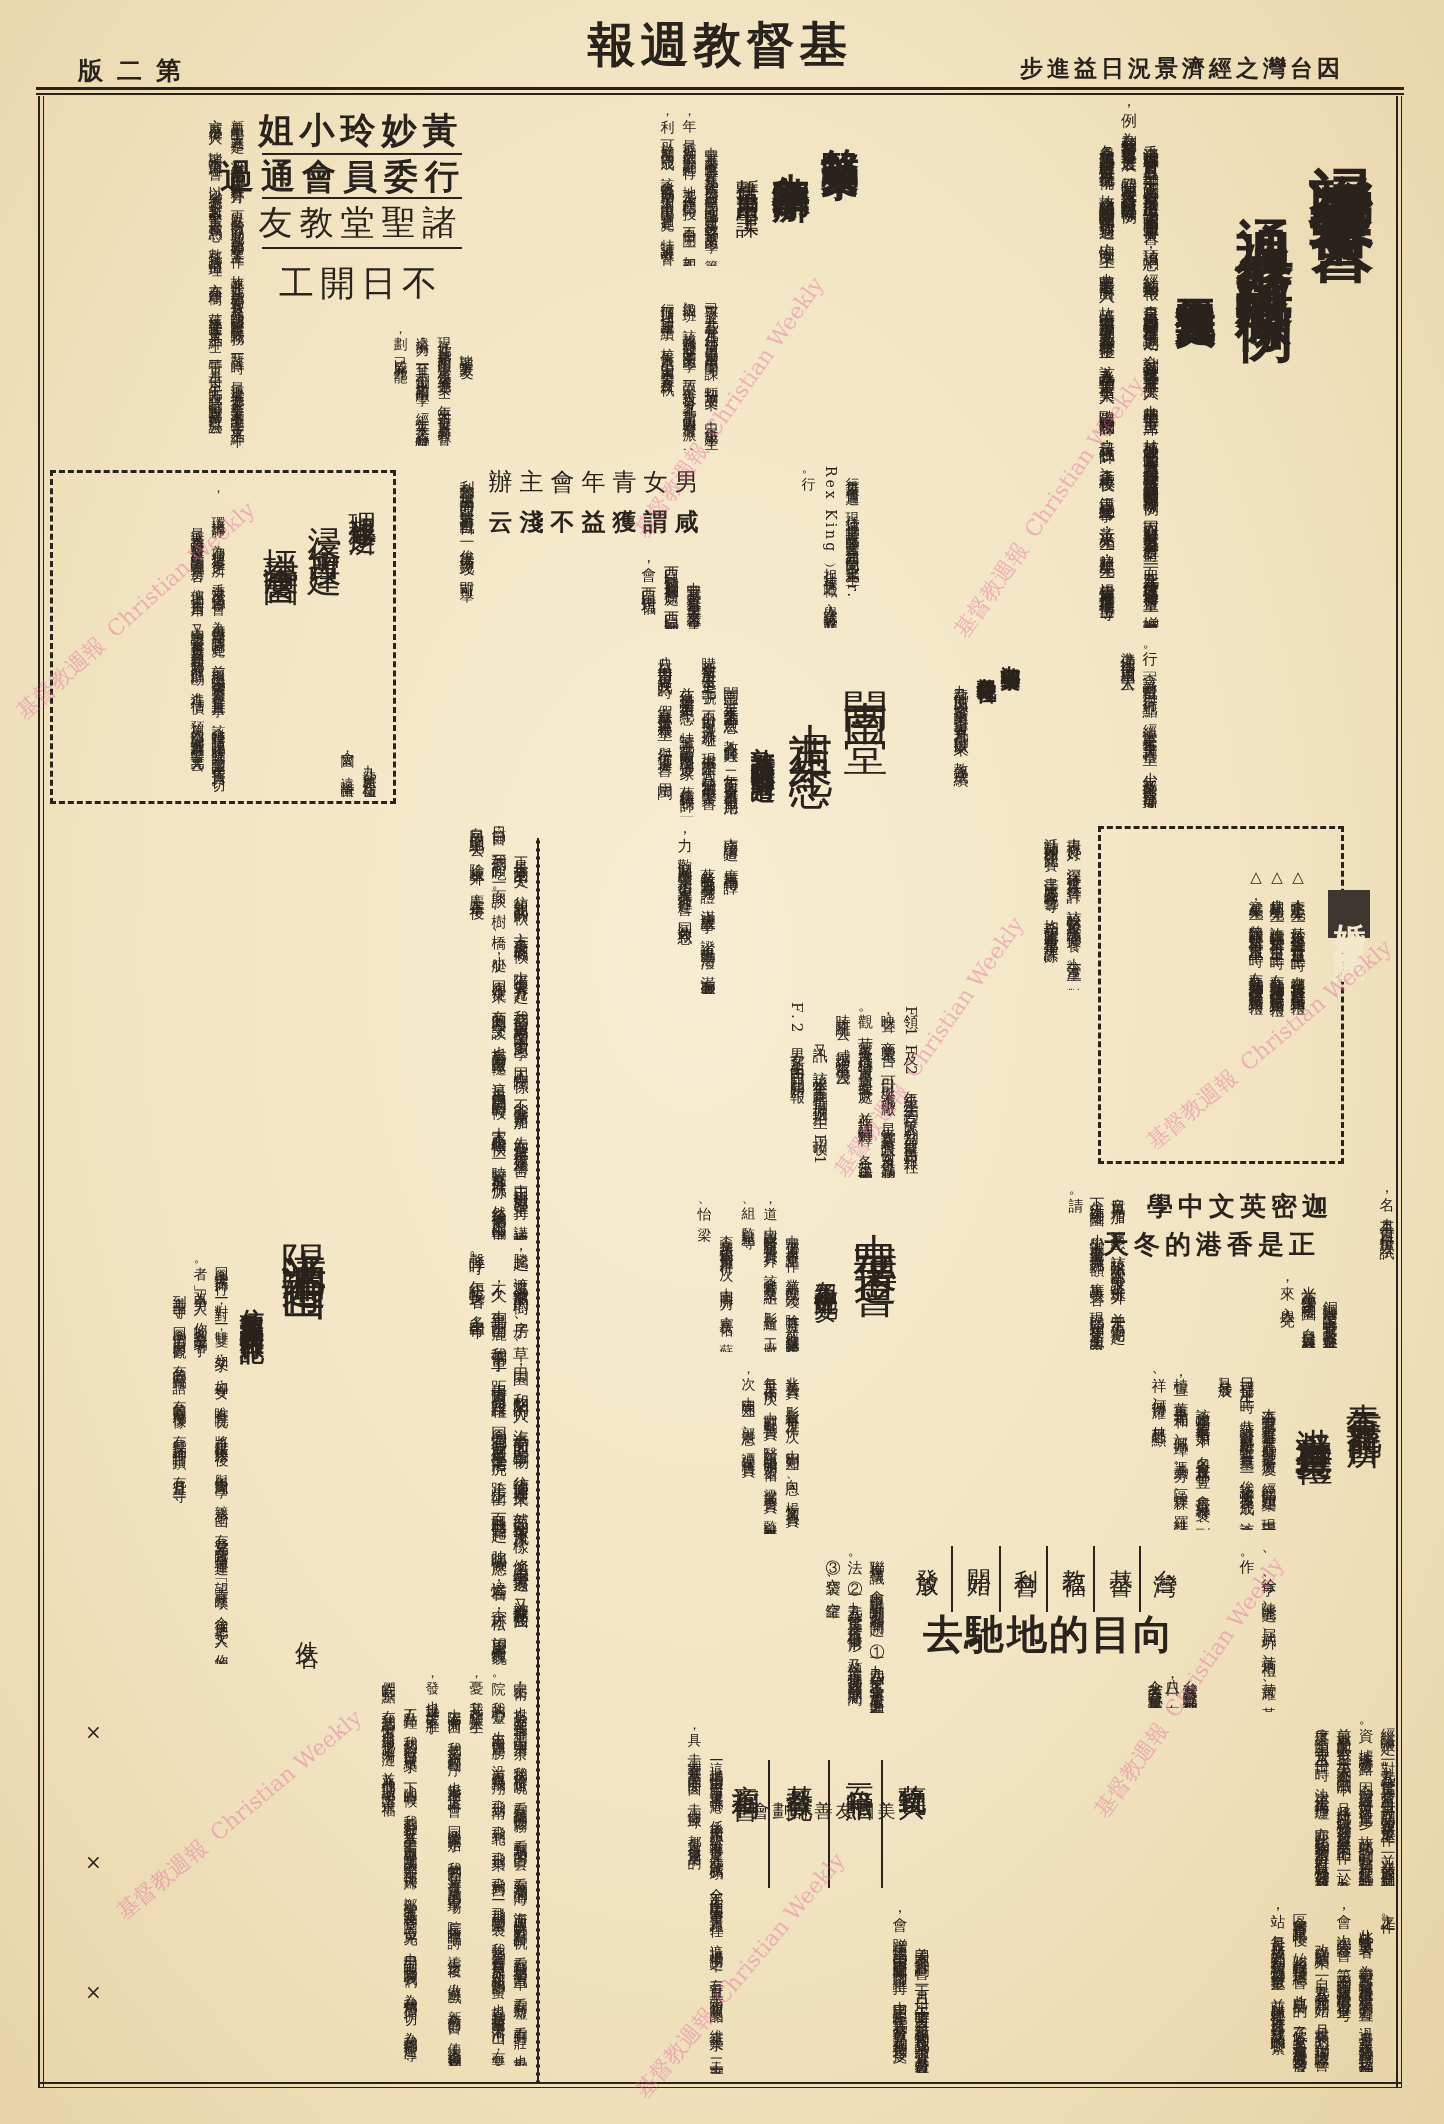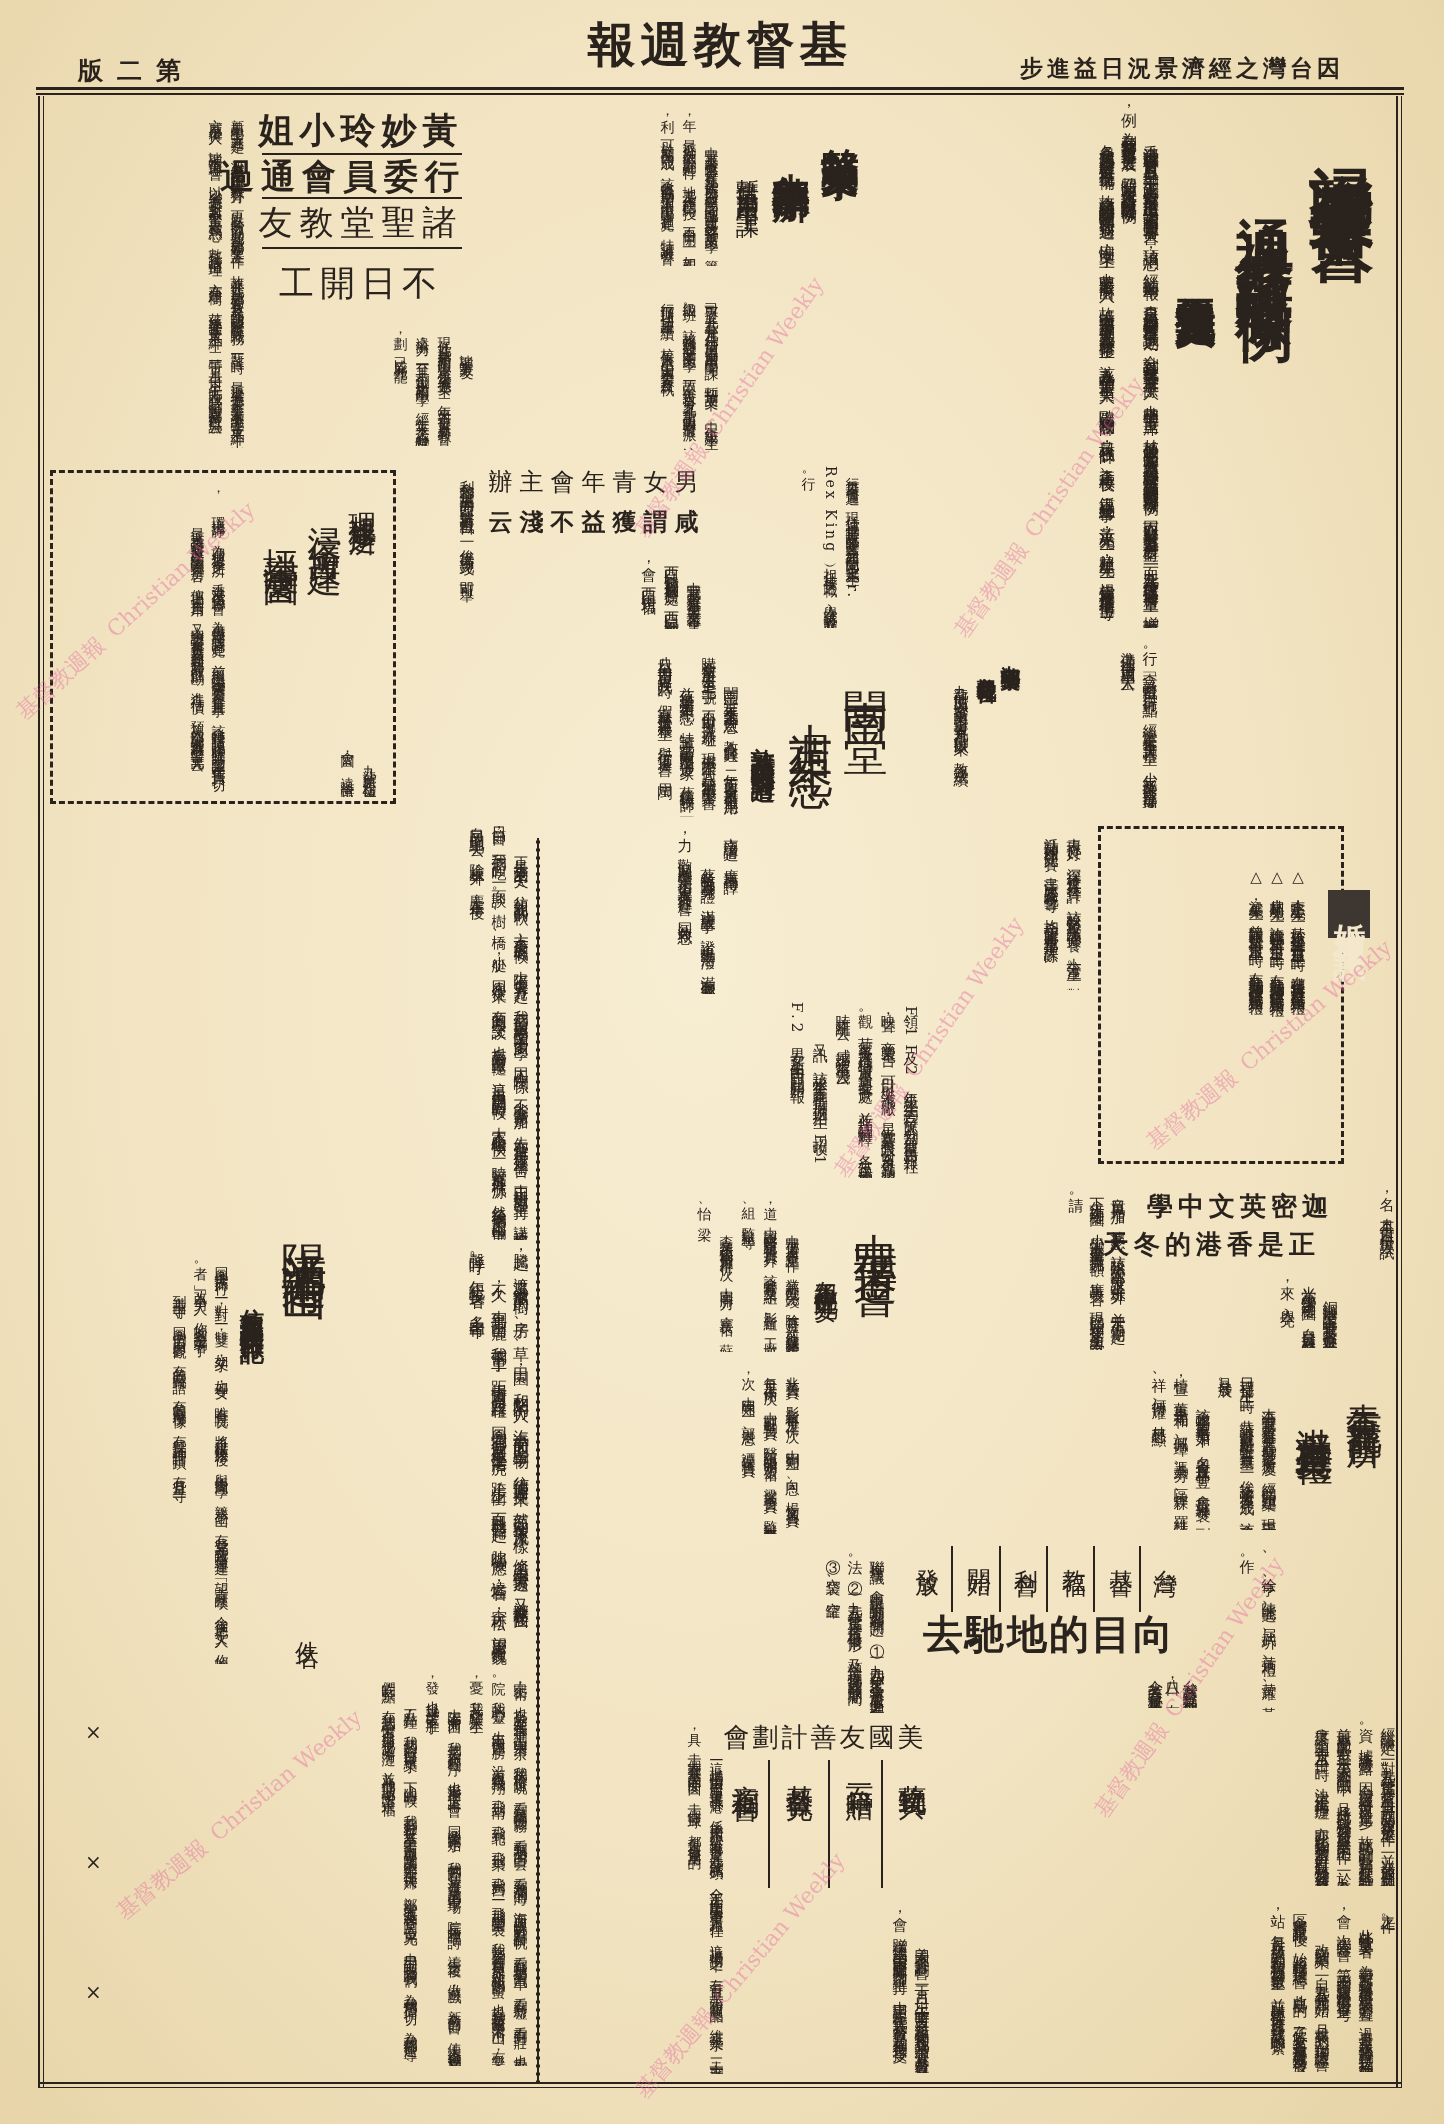--- a/index.html
+++ b/index.html
@@ -192,21 +192,21 @@
   </div>
   <div class="v b15" style="left:945px;top:1716px;width:454px;height:170px;">
     <p>經討論決定，對一九六五年度貧戶卡片將自十二月底開始首次發放工作，並一次發放四個月的救濟物資。據該會透露，因台灣之經濟景況日益進步，故此項計劃（即貧戶糧食配給計劃）已由三年前最高受配人數一百六十萬人逐漸在削減中，且將此項以救濟物資發放與貧民的工作，於一九六五會計年度終了（至明年六月三十日）時，決定停止再辦理，亦即此後福利會將不再有以救濟物資發放貧戶</p>
   </div>
   <div class="v b15" style="left:945px;top:1902px;width:454px;height:170px;">
     <p>之工作。</p>
     <p class="ind1">此外較重要者，為變更對各救濟機構月報表的處置。過去月報表係將首聯送福利會總會，次聯寄區會，第三聯由各該救濟機構自存查考。</p>
     <p class="ind2">改變的結果，自一九六五年元月開始，月報表的一二聯均送繳區會，由區會審查記帳後，始將首聯轉送總會。此舉目的，在了解全省各救濟機構及發放站，每月所發放的福利會救濟物資數量；並藉以經常保持與各發放站的聯繫。</p>
   </div>
 
-  <div class="rtl" style="left:722px;top:1724px;width:206px;font-size:26px;letter-spacing:3px;">美國友善計劃會</div>
+  <div class="rtl" style="left:722px;top:1802px;width:206px;font-size:18px;letter-spacing:3px;">美國友善計劃會</div>
   <div class="hv hn" style="left:894px;top:1762px;width:32px;font-size:28px;letter-spacing:3px;">藥物玩具</div>
   <div class="bar" style="left:881px;top:1760px;height:128px;"></div>
   <div class="hv hn" style="left:841px;top:1762px;width:32px;font-size:28px;letter-spacing:3px;">三百箱贈</div>
   <div class="bar" style="left:828px;top:1760px;height:128px;"></div>
   <div class="hv hn" style="left:781px;top:1762px;width:32px;font-size:28px;letter-spacing:3px;">基督教兒</div>
   <div class="bar" style="left:768px;top:1760px;height:128px;"></div>
   <div class="hv hn" style="left:727px;top:1762px;width:32px;font-size:28px;letter-spacing:3px;">童福利會</div>
   <div class="v b15" style="left:705px;top:1905px;width:228px;height:168px;">
     <p class="ind2">美國友善計劃會，于一月二日上午十時將三百多箱藥物和玩具贈予香港基督教兒童福利會，贈送儀式由美國軍艦艦長門羅主持，由諾曼先生代表基督教兒童福利會接受。</p>
   </div>

